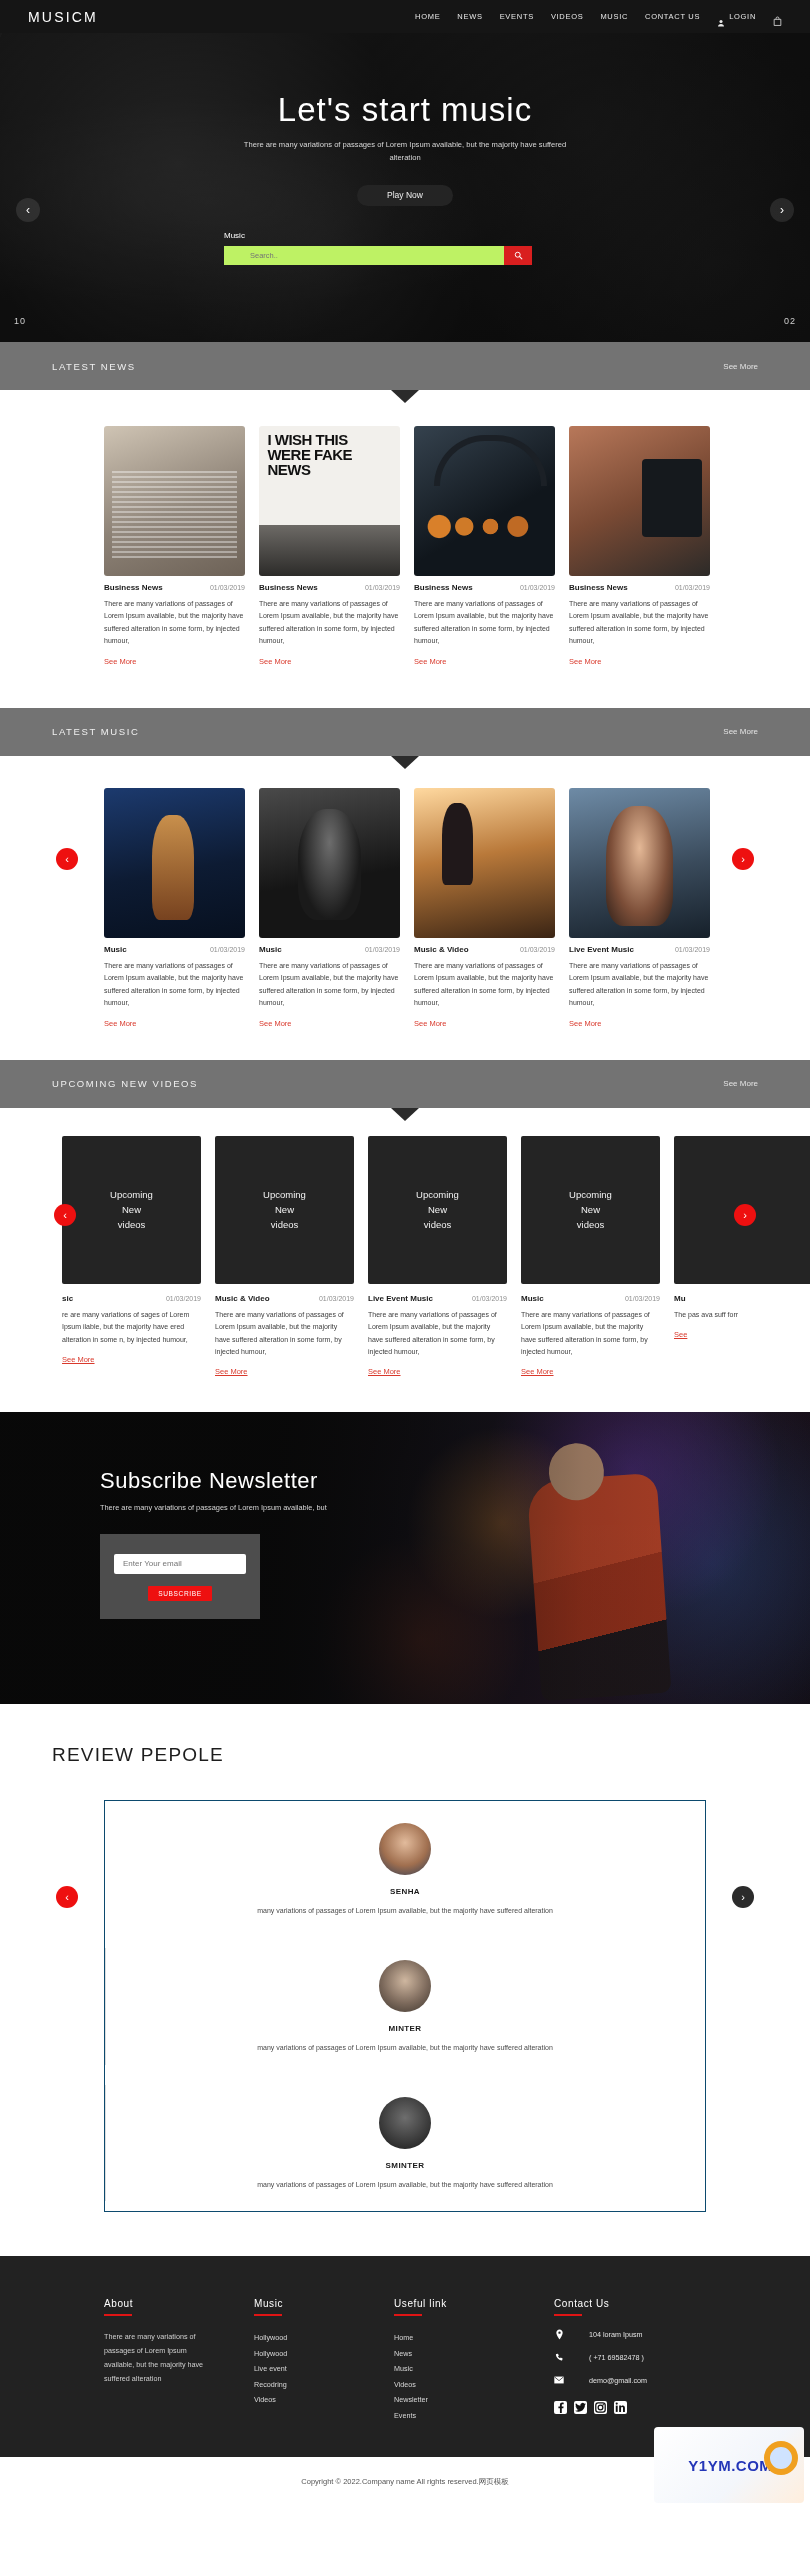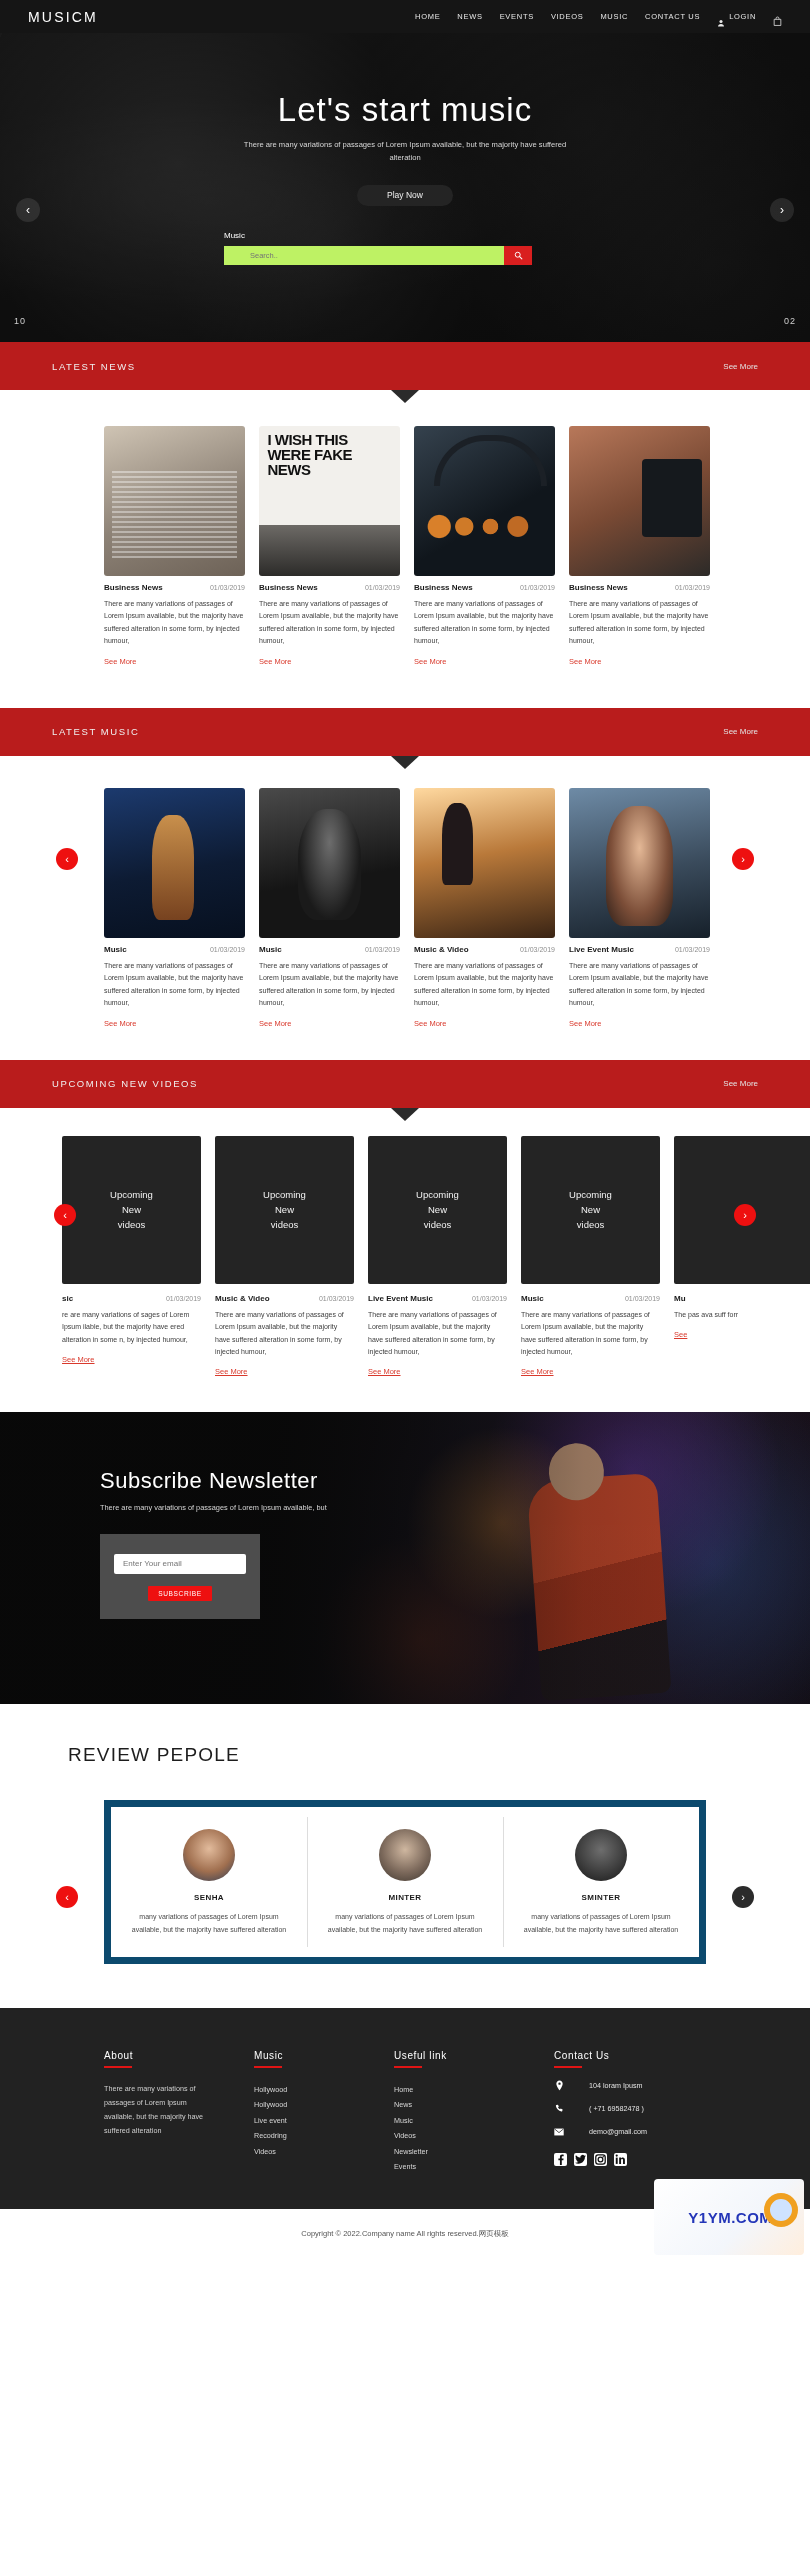--- a/index.html
+++ b/index.html
@@ -99,21 +99,21 @@
   .hero-arrow.right { right:16px; }
   .slide-num {
     position:absolute; bottom:16px; color:#cfcfcf; font-size:9px;
     letter-spacing:1px; z-index:8;
   }
   .slide-num.l { left:14px; }
   .slide-num.r { right:14px; }
 
   
   .sectionbar {
-    background:#b91c1c; height:48px; display:flex; align-items:center;
+    background:#737373; height:48px; display:flex; align-items:center;
     padding:0 52px; position:relative;
   }
   .sectionbar .title {
     color:#f0f0f0; font-size:9.5px; letter-spacing:1.6px;
   }
   .sectionbar .see-more {
     margin-left:auto; color:#e4e4e4; font-size:8px; text-decoration:none;
     cursor:pointer;
   }
   .bar-notch {
@@ -239,24 +239,24 @@
   .nl-btn {
     display:block; margin:12px auto 0; width:64px; height:15px; border:none;
     background:#ee1010; color:#fff; font-size:6.6px; letter-spacing:.6px;
     cursor:pointer; border-radius:1px;
   }
 
   
   .reviews { padding:40px 0 44px; position:relative; }
   .reviews-title {
     font-size:19px; letter-spacing:1.2px; color:#1d1d1d; font-weight:400;
-    padding-left:68px;
+    padding-left:52px;
   }
   .reviews-box {
-    margin:34px 104px 0; border:7px solid #0c4a6e; display:flex; background:#fff;
+    margin:34px 104px 0; border:1px solid #0c4a6e; display:flex; background:#fff;flex-direction:column;
   }
   .rcard { flex:1; padding:22px 14px 20px; text-align:center; position:relative; }
   .rcard + .rcard:before {
     content:""; position:absolute; left:0; top:10px; bottom:10px; width:1px; background:#ddd;
   }
   .ravatar {
     width:52px; height:52px; border-radius:50%; margin:0 auto; overflow:hidden;
   }
   .av1{background:radial-gradient(circle at 50% 38%,#e2bb9c,#a06f4f 55%,#2a3a55);}
   .av2{background:radial-gradient(circle at 50% 40%,#6e6e6e,#3a3a3a 60%,#161616);}

